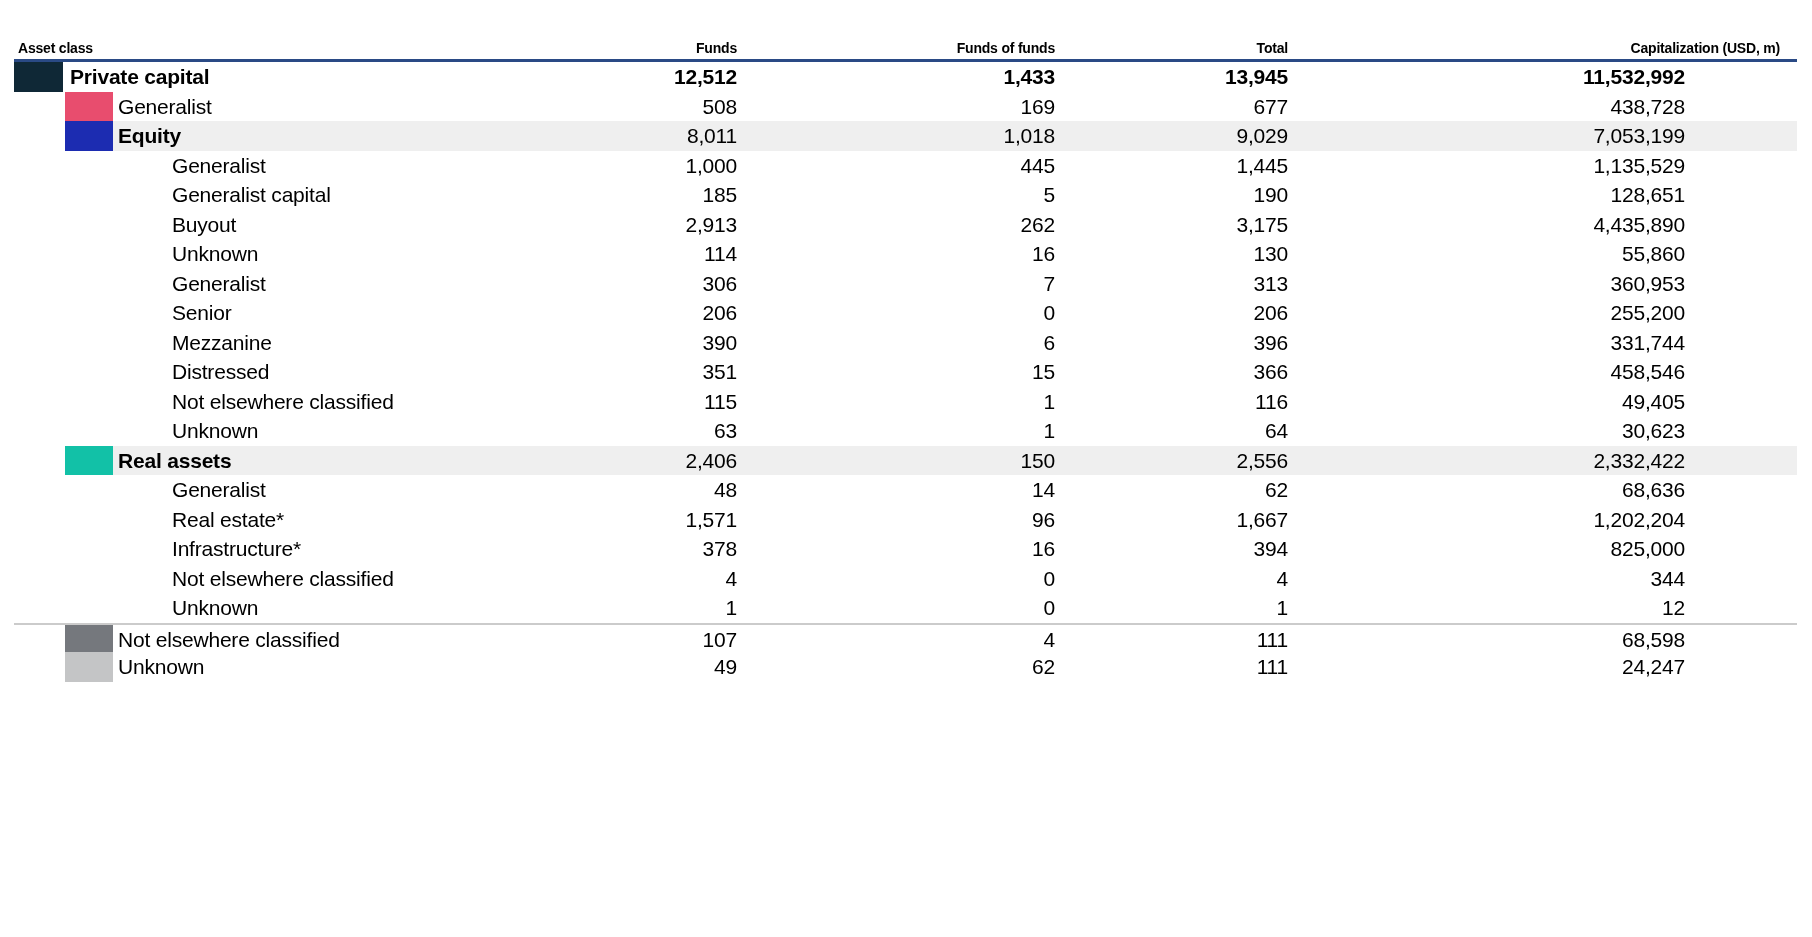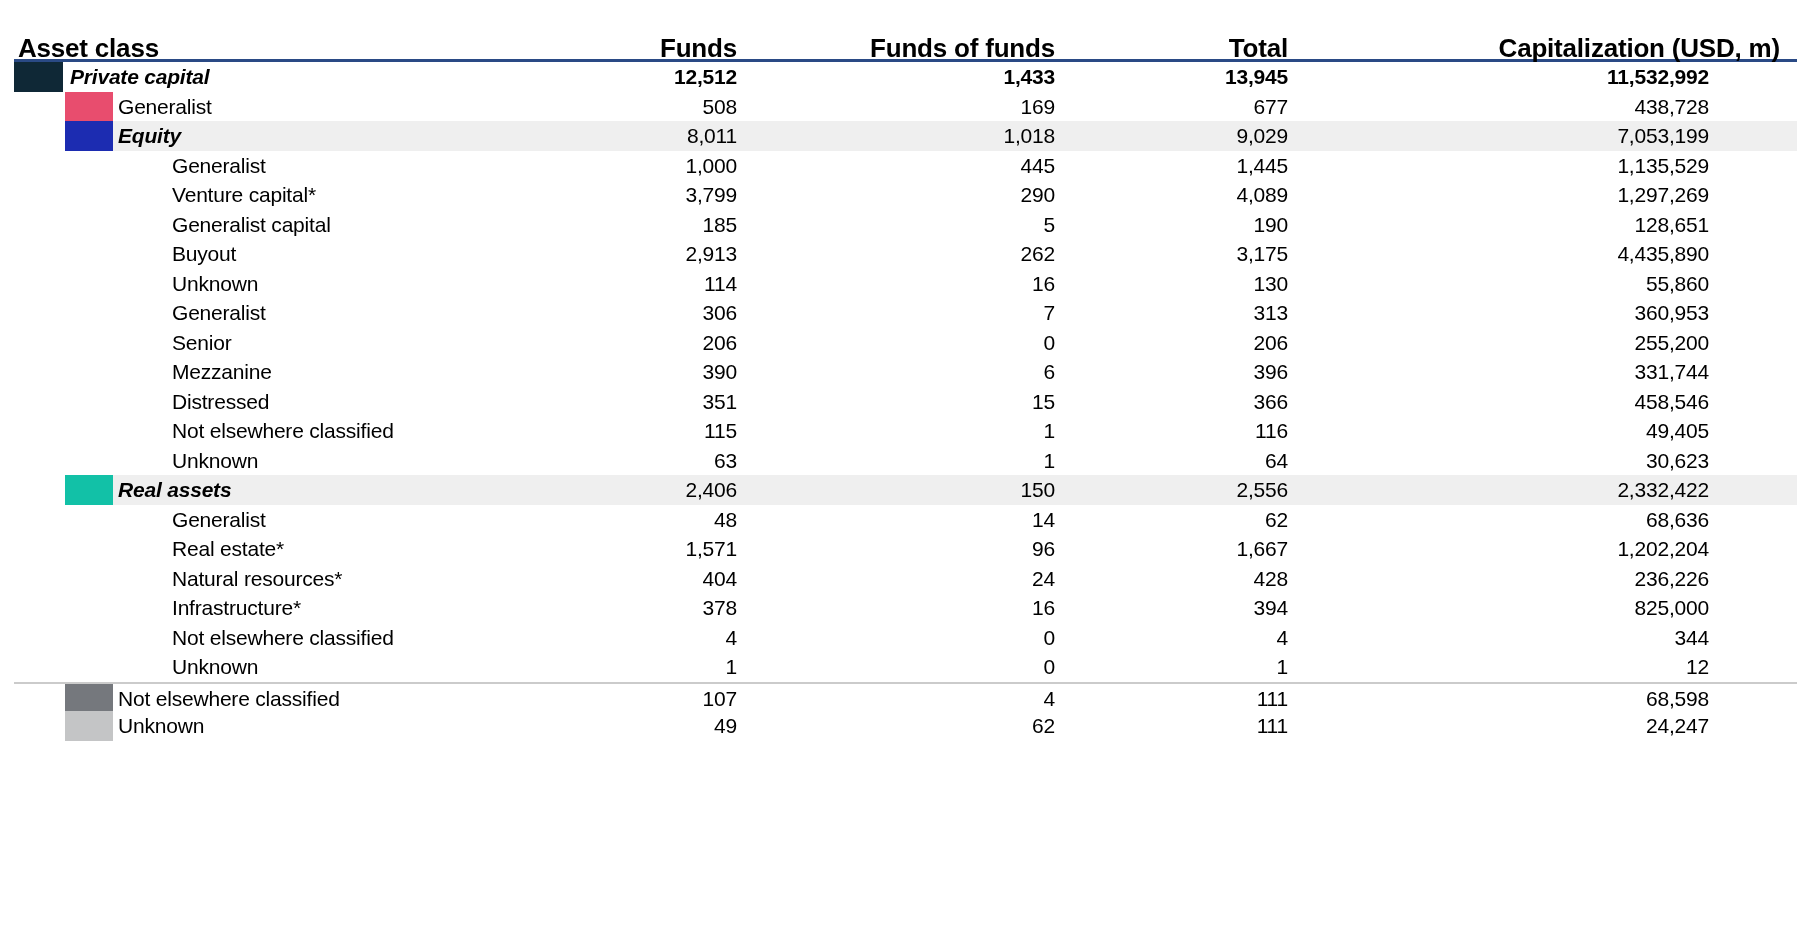--- a/index.html
+++ b/index.html
@@ -6,21 +6,21 @@
   body {
     width:1812px; height:937px; background:#ffffff;
     font-family:"Liberation Sans", sans-serif; color:#000;
     position:relative; overflow:hidden;
   }
   .table-wrap { position:absolute; left:14px; top:33px; width:1783px; }
 
   
   .thead { position:relative; height:26px; }
   .thead span {
-    position:absolute; bottom:0; font-size:26px; font-weight:700;
+    position:absolute; bottom:0; font-size:14px; font-weight:700;
     line-height:22px; white-space:nowrap; letter-spacing:-0.2px;
   }
   .h-asset { left:4px; }
   .h-funds { right:1060px; }
   .h-fof   { right:742px; }
   .h-total { right:509px;margin-top:32px; }
   .h-cap   { right:17px; }
   .rule { height:3px; }
 
   
@@ -34,29 +34,29 @@
   .swatch { position:absolute; top:0; height:100%; }
   .lvl0 .swatch { left:0;  width:49px; }
   .lvl1 .swatch { left:51px; width:48px; }
   .label {
     position:absolute; font-size:21px; line-height:29.5px;
     white-space:nowrap; letter-spacing:-0.2px;
   }
   .lvl0 .label { left:56px; }
   .lvl1 .label { left:104px; }
   .lvl2 .label { left:158px; }
-  .bold-label .label { font-weight:700;font-style:italic; }
+  .bold-label .label { font-weight:700; }
   .val {
     position:absolute; font-size:21px; line-height:29.5px;
     white-space:nowrap; letter-spacing:-0.2px;
   }
   .val.funds { right:1060px; }
   .val.fof   { right:742px; }
   .val.total { right:509px; }
-  .val.cap   { right:88px; }
+  .val.cap   { right:112px; }
   .bold-values .val { font-weight:700;text-align:center; }
 </style>
 </head>
 <body>
 
 <div class="table-wrap">
   <div class="thead">
     <span class="h-asset">Asset class</span>
     <span class="h-funds">Funds</span>
     <span class="h-fof">Funds of funds</span>
@@ -92,28 +92,20 @@
       <div class="row lvl2">
 
     <span class="label">Generalist</span>
     <span class="val funds">1,000</span>
     <span class="val fof">445</span>
     <span class="val total">1,445</span>
     <span class="val cap">1,135,529</span>
   </div>
       <div class="row lvl2">
 
-    <span class="label">Venture capital*</span>
-    <span class="val funds">3,799</span>
-    <span class="val fof">290</span>
-    <span class="val total">4,089</span>
-    <span class="val cap">1,297,269</span>
-  </div>
-      <div class="row lvl2">
-
     <span class="label">Generalist capital</span>
     <span class="val funds">185</span>
     <span class="val fof">5</span>
     <span class="val total">190</span>
     <span class="val cap">128,651</span>
   </div>
       <div class="row lvl2">
 
     <span class="label">Buyout</span>
     <span class="val funds">2,913</span>
@@ -196,28 +188,20 @@
       <div class="row lvl2">
 
     <span class="label">Real estate*</span>
     <span class="val funds">1,571</span>
     <span class="val fof">96</span>
     <span class="val total">1,667</span>
     <span class="val cap">1,202,204</span>
   </div>
       <div class="row lvl2">
 
-    <span class="label">Natural resources*</span>
-    <span class="val funds">404</span>
-    <span class="val fof">24</span>
-    <span class="val total">428</span>
-    <span class="val cap">236,226</span>
-  </div>
-      <div class="row lvl2">
-
     <span class="label">Infrastructure*</span>
     <span class="val funds">378</span>
     <span class="val fof">16</span>
     <span class="val total">394</span>
     <span class="val cap">825,000</span>
   </div>
       <div class="row lvl2">
 
     <span class="label">Not elsewhere classified</span>
     <span class="val funds">4</span>

